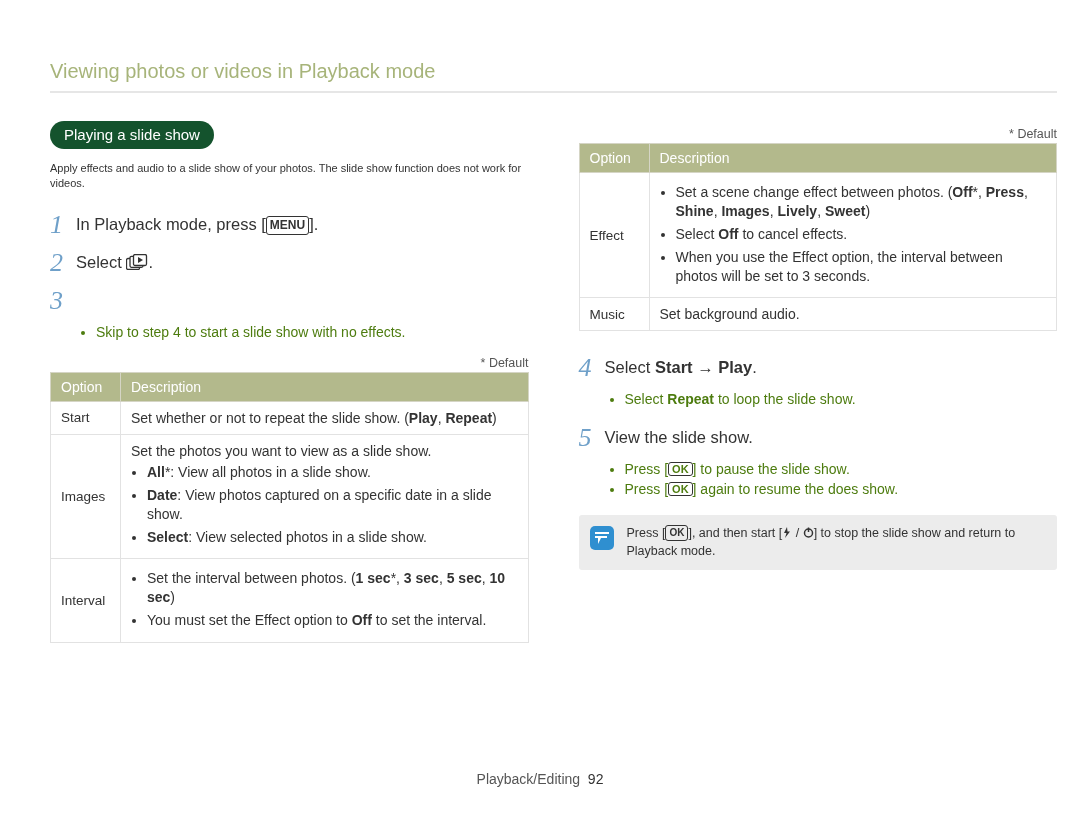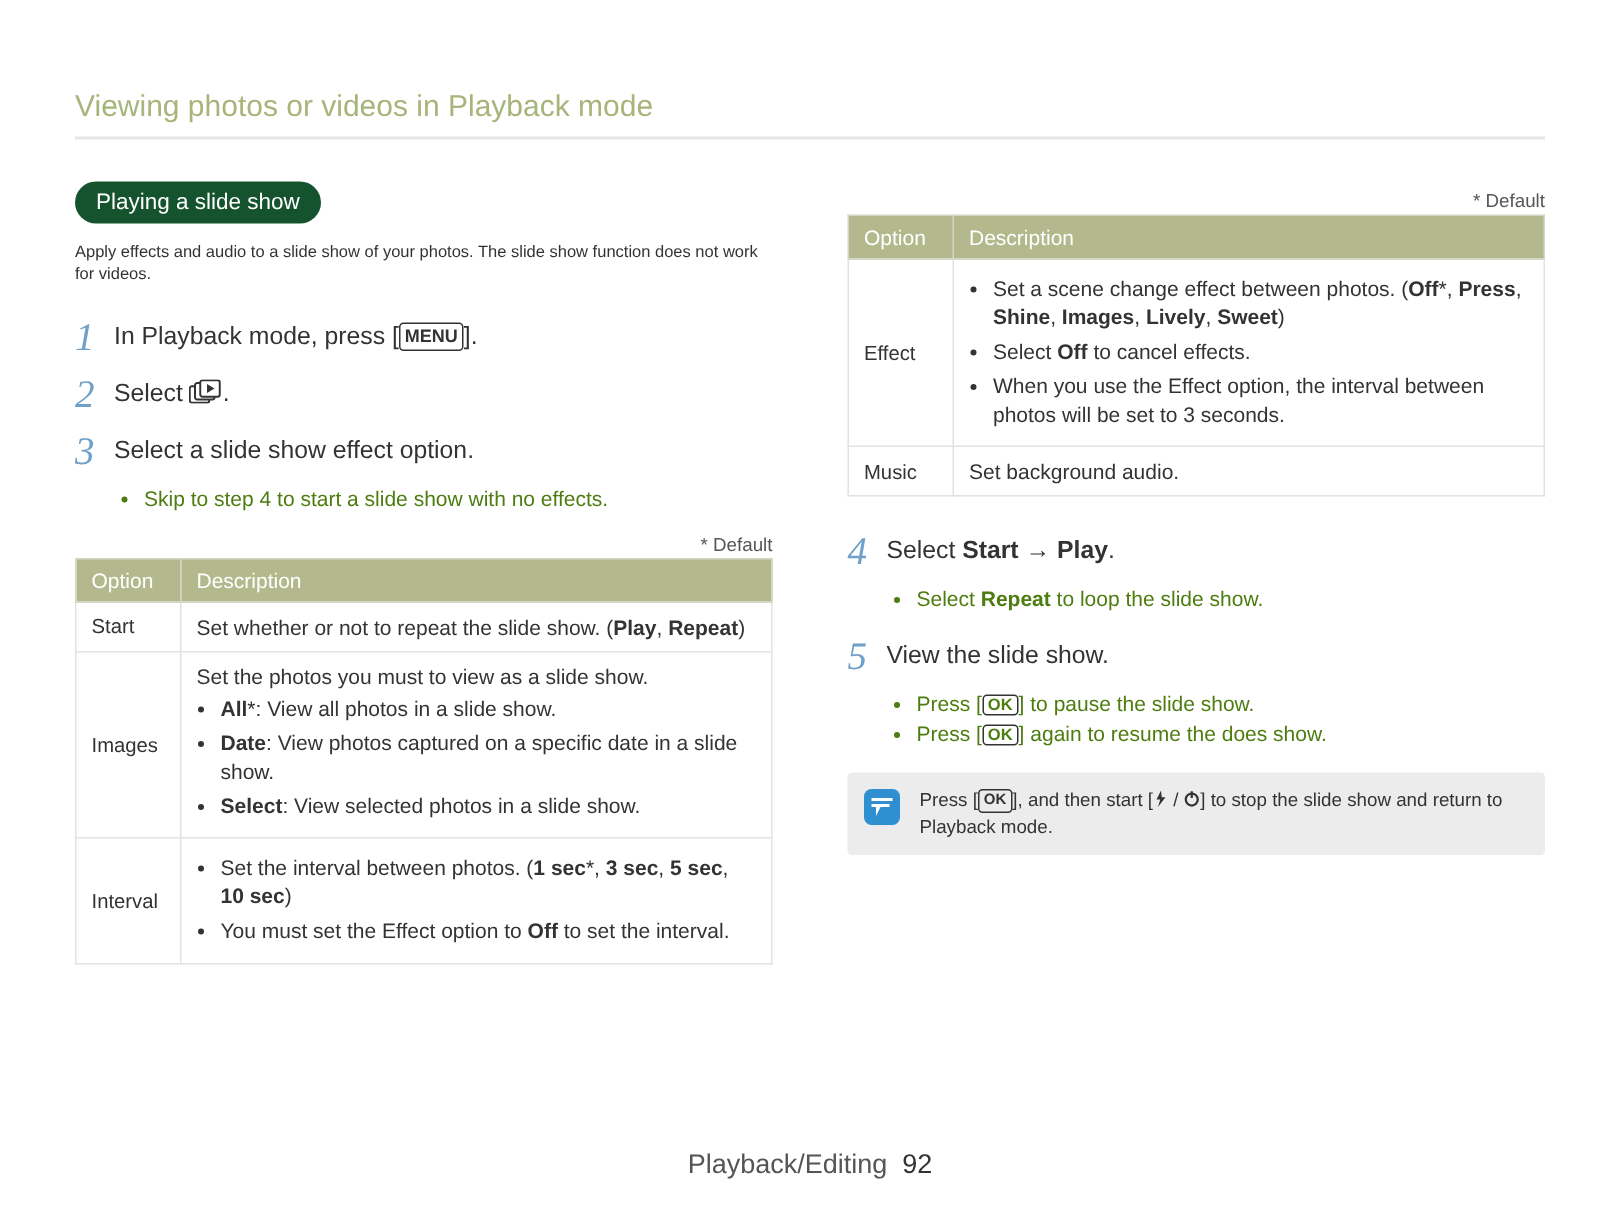--- a/index.html
+++ b/index.html
@@ -8,21 +8,21 @@
     width: 1080px;
     height: 815px;
     background: #fff;
     font-family: Arial, Helvetica, sans-serif;
     color: #222;
   }
   .page {
     width: 1080px;
     height: 815px;
     position: relative;
-    padding: 60px 50px 0 50px;
+    padding: 60px 23px 0 50px;
   }
   .section-title {
     color: #a7b47a;
     font-size: 20px;
     font-weight: 400;
     border-bottom: 2px solid #e6e6e6;
     padding-bottom: 8px;
     margin-bottom: 28px;
   }
   .columns {
@@ -152,21 +152,21 @@
   .tip-icon {
     flex: 0 0 28px;
     margin-right: 10px;
   }
   .tipbox .ok-btn { font-size: 10px; }
   .footer {
     position: absolute;
     bottom: 28px;
     left: 0; right: 0;
     text-align: center;
-    font-size: 18px;
+    font-size: 14px;
     color: #555;
   }
   .footer .pgnum { color: #333; }
 </style>
 </head>
 <body>
 
 <div class="page">
   <div class="section-title">Viewing photos or videos in Playback mode</div>
 
@@ -192,21 +192,20 @@
                 <rect x="0.5" y="4.5" width="13" height="11" rx="1.5" fill="#fff" stroke="#333" stroke-width="1.3"></rect>
                 <rect x="4" y="2.3" width="13" height="11" rx="1.5" fill="#fff" stroke="#333" stroke-width="1.3"></rect>
                 <rect x="7.5" y="0.5" width="13" height="11" rx="1.5" fill="#fff" stroke="#333" stroke-width="1.3"></rect>
                 <polygon points="12,3 17,6 12,9" fill="#333"></polygon>
               </svg>
             </span><span>.</span>
           </span>
         </li>
         <li>
           <span class="num">3</span>
-          <span class="txt">Select a slide show effect option.</span>
         </li>
       </ol>
       <ul class="sub-bullet">
         <li>Skip to step 4 to start a slide show with no effects.</li>
       </ul>
 
       <div class="default-note">* Default</div>
       <table class="opts">
         <tbody>
             <tr>
@@ -215,21 +214,21 @@
         </tr>
         <tr>
           <td class="optname">Start</td>
           <td>
             <span>Set whether or not to repeat the slide show. (</span><span class="bold">Play</span><span>, </span><span class="bold">Repeat</span><span>)</span>
           </td>
         </tr>
         <tr>
           <td class="optname">Images</td>
           <td>
-            <div style="margin-bottom:4px">Set the photos you must to view as a slide show.</div>
+            <div style="margin-bottom:4px">Set the photos you want to view as a slide show.</div>
             <ul>
               <li><span class="bold">All</span><span>*</span><span>: View all photos in a slide show.</span></li>
               <li><span class="bold">Date</span><span>: View photos captured on a specific date in a slide show.</span></li>
               <li><span class="bold">Select</span><span>: View selected photos in a slide show.</span></li>
             </ul>
           </td>
         </tr>
         <tr>
           <td class="optname">Interval</td>
           <td>

